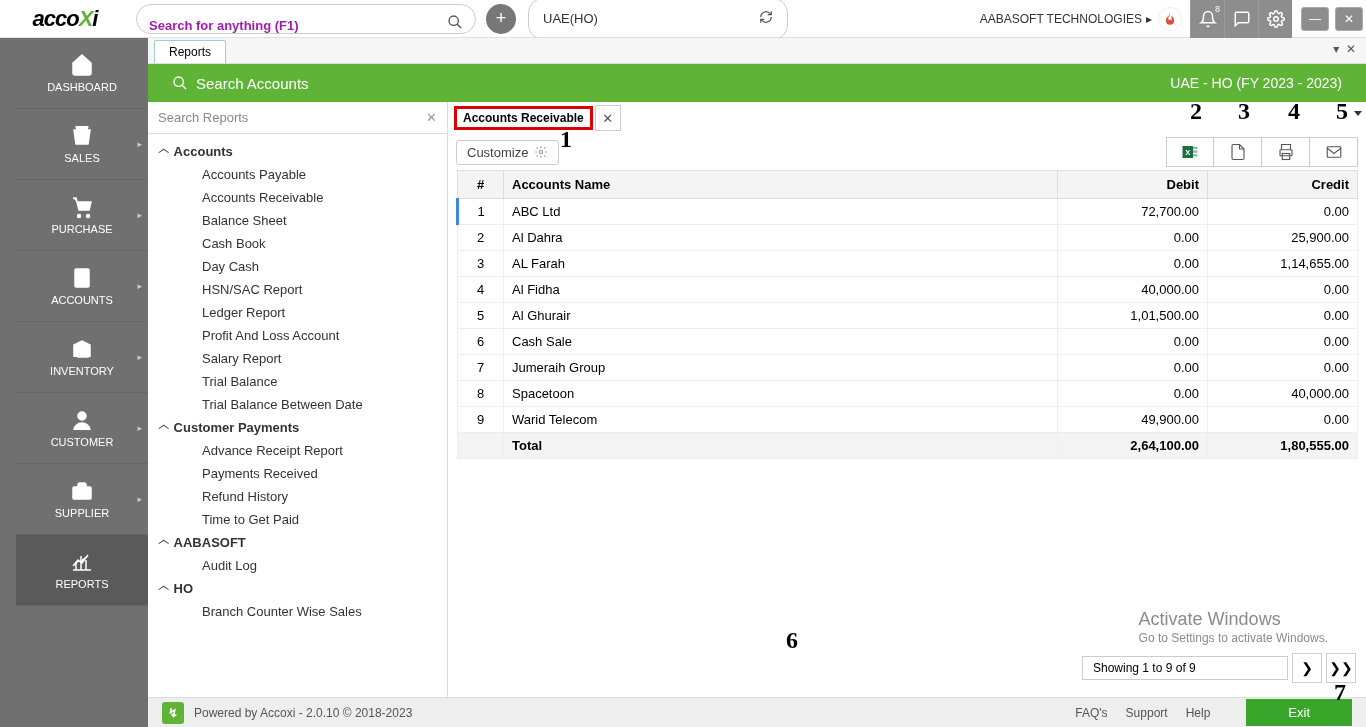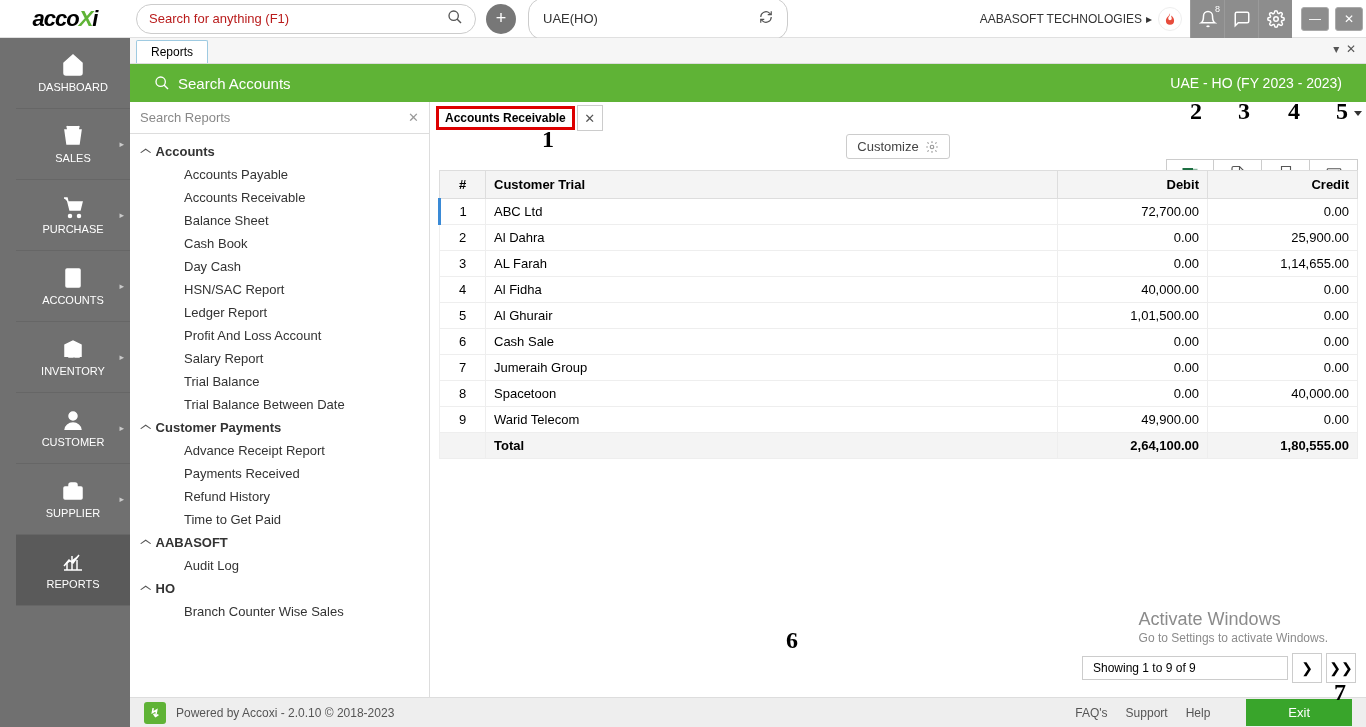--- a/index.html
+++ b/index.html
@@ -1,38 +1,38 @@
 <!DOCTYPE html>
 <html><head>
 <meta charset="utf-8">
 <style>
   * { box-sizing: border-box; margin: 0; padding: 0; font-family: "Segoe UI", Arial, sans-serif; }
   html, body { width: 1366px; height: 727px; overflow: hidden; background:#fff; }
   .topbar { height:38px; background:#fff; border-bottom:1px solid #e0e0e0; display:flex; align-items:center; }
   .logo { width:130px; height:38px; display:flex; align-items:center; justify-content:center; font-weight:900; font-style:italic; font-size:22px; letter-spacing:-1px; color:#000;}
   .logo .x { color:#5fb336; }
-  .searchbar { flex:0 0 340px; margin-left:6px; height:30px; border:1px solid #ccc; border-radius:15px; display:flex; align-items:center; padding:0 12px; color:#b91c1c; font-size:13px;}
+  .searchbar { flex:0 0 340px; margin-left:6px; height:30px; border:1px solid #ccc; border-radius:15px; display:flex; align-items:flex-end; padding:0 12px; color:#a21caf; font-size:13px;font-weight:bold;}
   .searchbar .mag { margin-left:auto; color:#555;}
   .plusbtn { width:30px; height:30px; border-radius:50%; background:#777; color:#fff; display:flex; align-items:center; justify-content:center; margin-left:10px; font-size:18px;}
   .branchsel { flex:0 0 260px; margin-left:12px; height:42px; border:1px solid #ccc; border-radius:15px; display:flex; align-items:center; padding:0 14px; font-size:13px; color:#333;}
   .branchsel .sync { margin-left:auto; color:#555;}
   .spacer { flex:1; }
   .company { font-size:12px; color:#333; margin-right:6px; display:flex; align-items:center; gap:4px;}
   .flame { width:24px;height:24px;border-radius:50%;background:#fff;border:1px solid #eee;display:flex;align-items:center;justify-content:center;}
   .flame svg{width:14px;height:14px;}
   .topicons { display:flex; height:38px; }
   .topicons .ic { width:34px; height:38px; background:#8d8d8d; display:flex; align-items:center; justify-content:center; color:#fff; border-left:1px solid #9a9a9a;}
   .topicons .ic.sep { margin-left:8px;}
   .winbtns { display:flex; height:38px; margin-left:6px;}
   .winbtns .wb { width:28px;height:24px;margin:7px 3px;border:1px solid #aaa;border-radius:3px;display:flex;align-items:center;justify-content:center;background:#8d8d8d;color:#fff;font-size:12px;}
   .badge { position:absolute; top:4px; right:4px; font-size:9px; color:#fff;}
   .bellwrap{position:relative;}
 
   .body { display:flex; height:calc(727px - 38px); }
-  .leftnav { width:130px; background:#707070;padding-left:16px; }
+  .leftnav { width:148px; background:#707070;padding-left:16px; }
   .navitem { height:71px; border-bottom:1px solid #666; color:#fff; font-size:11px; display:flex; flex-direction:column; align-items:center; justify-content:center; gap:4px; position:relative;}
   .navitem.active { background:#5a5a5a;}
   .navitem .chev { position:absolute; right:6px; top:50%; transform:translateY(-50%); font-size:9px; color:#ccc;}
   .navitem svg { width:28px; height:24px; fill:#fff; stroke:#fff;}
   .main { flex:1; display:flex; flex-direction:column; background:#fff; min-width:0;}
   .tabstrip { height:26px; background:#f6f6f6; border-bottom:1px solid #ddd; display:flex; align-items:flex-end; padding-left:6px; position:relative;}
   .tabstrip .tab { padding:4px 14px; border:1px solid #9ecae1; border-bottom:none; background:#fff; font-size:12px; border-radius:2px 2px 0 0;}
   .tabstrip .winctl { position:absolute; right:10px; top:4px; font-size:12px; color:#555;}
   .greenbar { height:38px; background:#5fb336; color:#fff; display:flex; align-items:center; padding:0 24px; font-size:15px;}
   .greenbar .right { margin-left:auto; font-size:14px;}
@@ -44,21 +44,21 @@
   .tree .group { padding:4px 12px; font-weight:600; display:flex; align-items:center; gap:6px;}
   .tree .group::before{content:"⌵"; display:inline-block; transform:rotate(180deg) scaleX(1.4); font-size:10px; color:#555;}
   .tree .leaf { padding:4px 12px 4px 54px; }
   .tree::-webkit-scrollbar{width:14px;} .tree::-webkit-scrollbar-thumb{background:#c8c8c8;border-radius:3px;} .tree::-webkit-scrollbar-track{background:#f1f1f1;}
 
   .reportcol { flex:1; display:flex; flex-direction:column; min-width:0;}
   .rtabrow { height:32px; display:flex; align-items:center; gap:0; padding-left:6px; position:relative;}
   .rtab { border:3px solid #d00; padding:2px 6px; font-size:12px; font-weight:700; background:#fff;}
   .rtabclose { width:26px;height:26px;border:1px solid #ccc;display:flex;align-items:center;justify-content:center;font-size:13px;color:#555;margin-left:2px;}
   .annot { position:absolute; font-family:"Times New Roman", serif; font-weight:900; font-size:24px; color:#000; pointer-events:none;}
-  .toolrow { height:36px; display:flex; align-items:center; padding:0 8px;flex-direction:column;}
+  .toolrow { height:36px; display:flex; align-items:center; padding:0 8px;}
   .customize { border:1px solid #ccc; border-radius:3px; padding:4px 10px; font-size:13px; color:#444; display:flex; align-items:center; gap:6px;}
   .exporticons { margin-left:auto; display:flex;}
   .exporticons .eic { width:48px;height:30px;border:1px solid #ccc;border-left:none;display:flex;align-items:center;justify-content:center;}
   .exporticons .eic:first-child{border-left:1px solid #ccc;}
   .gridwrap { flex:1; padding:0 8px 8px 8px; display:flex; flex-direction:column; min-height:0;}
   table.grid { width:100%; border-collapse:collapse; font-size:13px; table-layout:fixed;}
   table.grid th { background:#f4f4f4; border:1px solid #ddd; padding:6px 8px; text-align:left; font-weight:600;}
   table.grid td { border:1px solid #eee; padding:5px 8px; }
   table.grid th.num, table.grid td.num { text-align:right; }
   table.grid th.idx, table.grid td.idx { text-align:center; width:46px;}
@@ -318,21 +318,21 @@
           <table class="grid">
             <colgroup>
                 <col style="width:46px">
                 <col>
                 <col style="width:150px">
                 <col style="width:150px">
               </colgroup>
             <thead>
               <tr>
                 <th class="idx">#</th>
-                <th>Customer Trial</th>
+                <th>Accounts Name</th>
                 <th class="num">Debit</th>
                 <th class="num">Credit</th>
               </tr>
             </thead>
             <tbody id="gridbody">
                 <tr class="sel">
                   <td class="idx">1</td>
                   <td>ABC Ltd</td>
                   <td class="num">72,700.00</td>
                   <td class="num">0.00</td>

